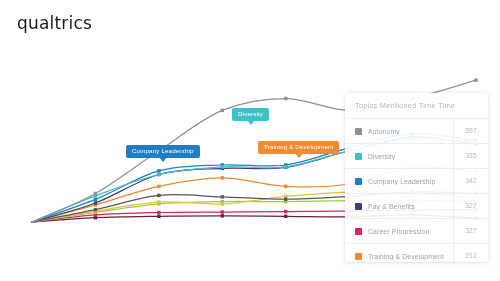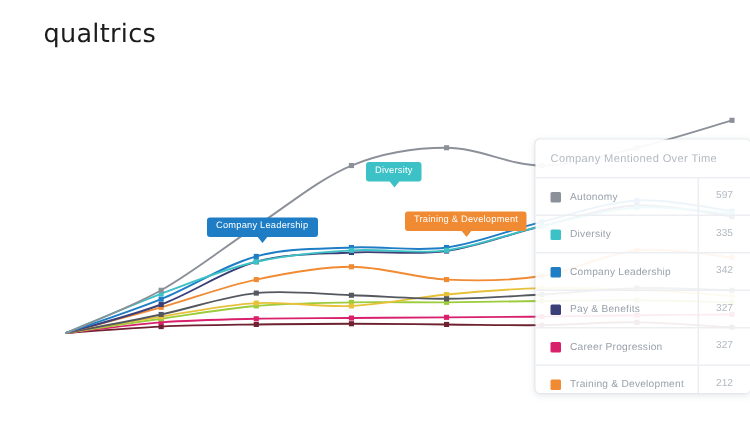--- a/index.html
+++ b/index.html
@@ -3,21 +3,21 @@
 <meta charset="utf-8">
 <style>
   html,body{margin:0;padding:0;}
   body{
     width:500px;height:281px;
     background:#ffffff;
     font-family:"Liberation Sans", sans-serif;
     overflow:hidden;
     position:relative;
   }
-  #stage{position:absolute;left:16px;top:0;width:416px;height:281px;}
+  #stage{position:absolute;left:4px;top:0;width:416px;height:281px;}
 
   .brand{
     position:absolute;left:13px;top:13px;
     font-family:"DejaVu Sans", sans-serif;
     font-size:17px;
     letter-spacing:0.2px;
     color:#1c1c1c;
     font-weight:400;
   }
 
@@ -218,21 +218,21 @@
     <span>Company Leadership</span>
     <span class="tail"></span>
   </div>
 
   <div class="callout" id="callout-training">
     <span>Training &amp; Development</span>
     <span class="tail"></span>
   </div>
 
   <div id="legend-panel">
-    <div id="legend-title">Company Mentioned Over Time</div>
+    <div id="legend-title">Topics Mentioned Time Time</div>
     <div id="legend-rows">
         <div class="legend-row">
           <span class="swatch" style="background: rgb(140, 145, 153);"></span>
           <span class="legend-label">Autonomy</span>
           <span class="legend-value">597</span>
         </div>
         <div class="legend-row">
           <span class="swatch" style="background: rgb(60, 193, 198);"></span>
           <span class="legend-label">Diversity</span>
           <span class="legend-value">335</span>

